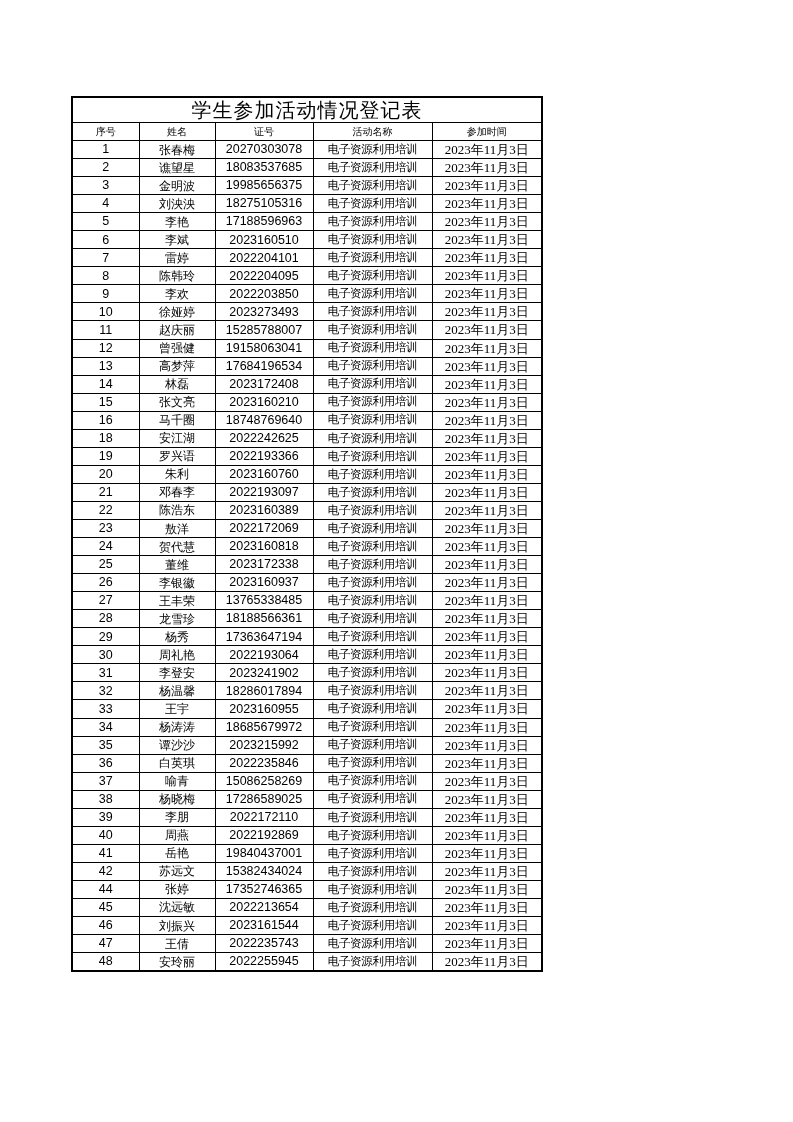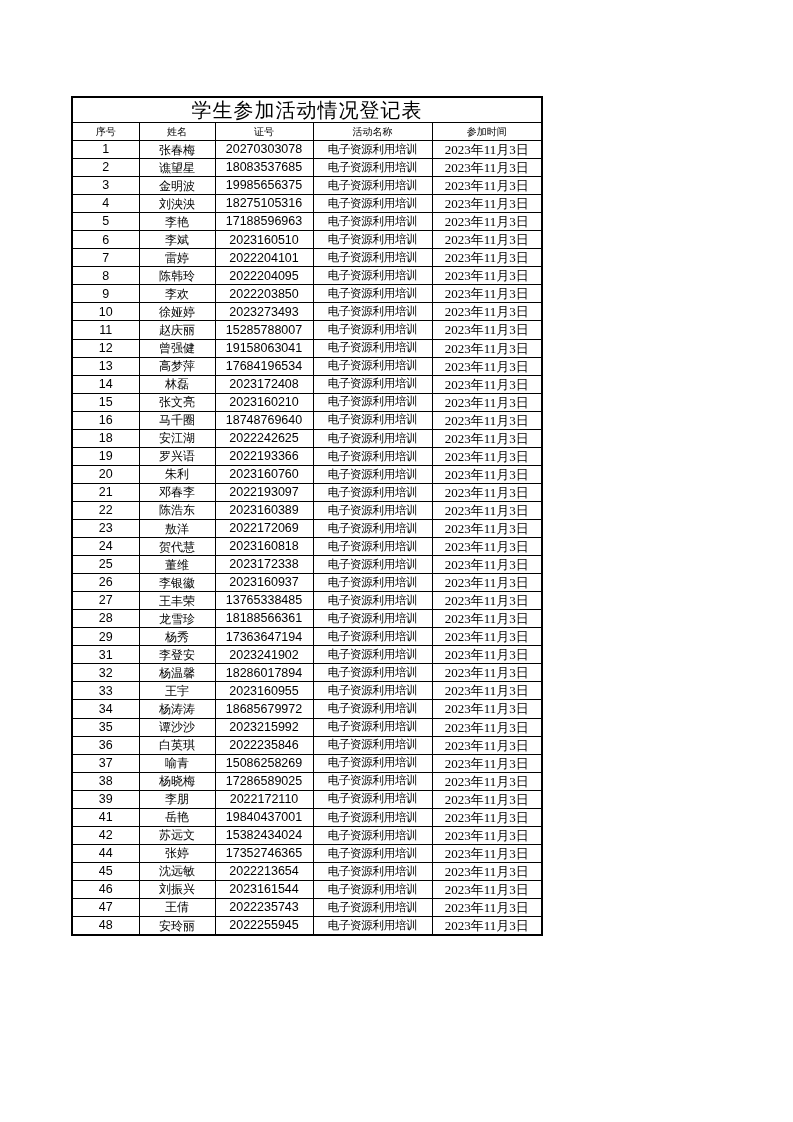--- a/index.html
+++ b/index.html
@@ -254,20 +254,27 @@
         <td class="c-time">2023年11月3日</td>
       </tr>
       <tr class="data-row">
         <td class="c-no">29</td>
         <td class="c-name">杨秀</td>
         <td class="c-id">17363647194</td>
         <td class="c-act">电子资源利用培训</td>
         <td class="c-time">2023年11月3日</td>
       </tr>
       <tr class="data-row">
+        <td class="c-no">30</td>
+        <td class="c-name">周礼艳</td>
+        <td class="c-id">2022193064</td>
+        <td class="c-act">电子资源利用培训</td>
+        <td class="c-time">2023年11月3日</td>
+      </tr>
+      <tr class="data-row">
         <td class="c-no">31</td>
         <td class="c-name">李登安</td>
         <td class="c-id">2023241902</td>
         <td class="c-act">电子资源利用培训</td>
         <td class="c-time">2023年11月3日</td>
       </tr>
       <tr class="data-row">
         <td class="c-no">32</td>
         <td class="c-name">杨温馨</td>
         <td class="c-id">18286017894</td>
@@ -313,20 +320,27 @@
         <td class="c-no">38</td>
         <td class="c-name">杨晓梅</td>
         <td class="c-id">17286589025</td>
         <td class="c-act">电子资源利用培训</td>
         <td class="c-time">2023年11月3日</td>
       </tr>
       <tr class="data-row">
         <td class="c-no">39</td>
         <td class="c-name">李朋</td>
         <td class="c-id">2022172110</td>
+        <td class="c-act">电子资源利用培训</td>
+        <td class="c-time">2023年11月3日</td>
+      </tr>
+      <tr class="data-row">
+        <td class="c-no">40</td>
+        <td class="c-name">周燕</td>
+        <td class="c-id">2022192869</td>
         <td class="c-act">电子资源利用培训</td>
         <td class="c-time">2023年11月3日</td>
       </tr>
       <tr class="data-row">
         <td class="c-no">41</td>
         <td class="c-name">岳艳</td>
         <td class="c-id">19840437001</td>
         <td class="c-act">电子资源利用培训</td>
         <td class="c-time">2023年11月3日</td>
       </tr>

